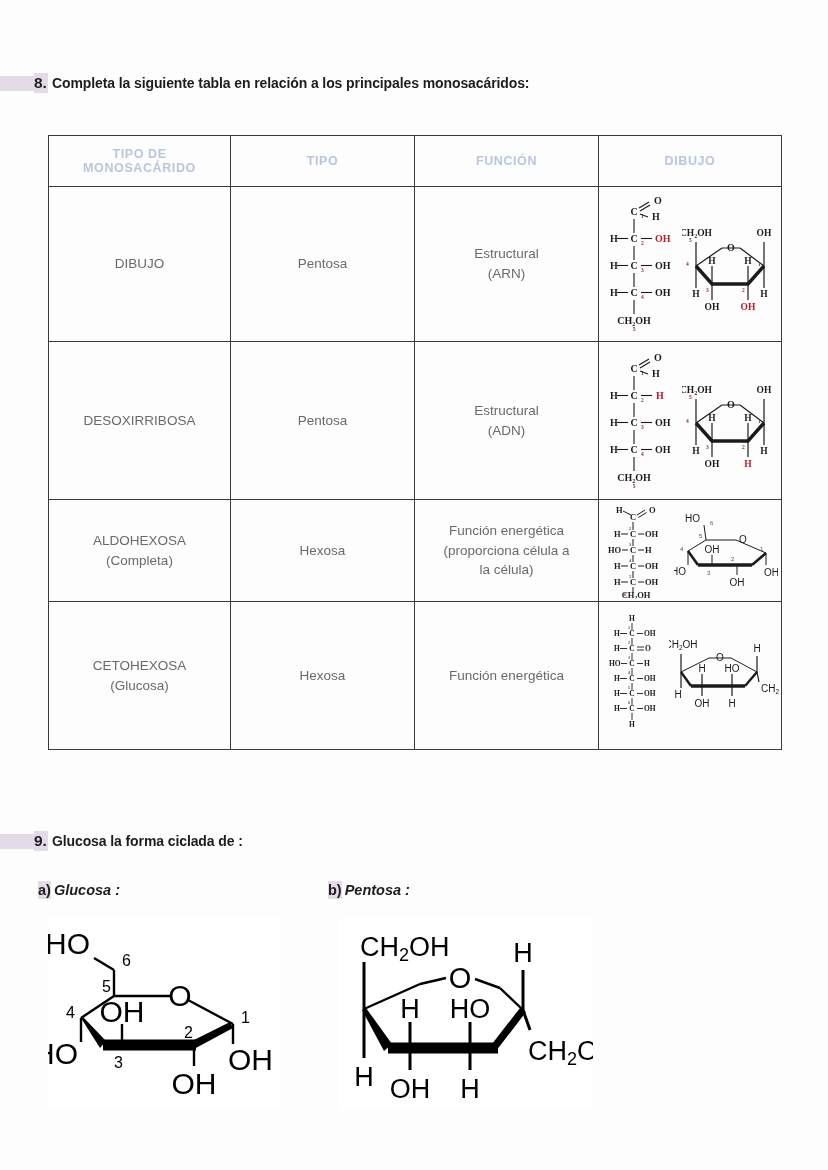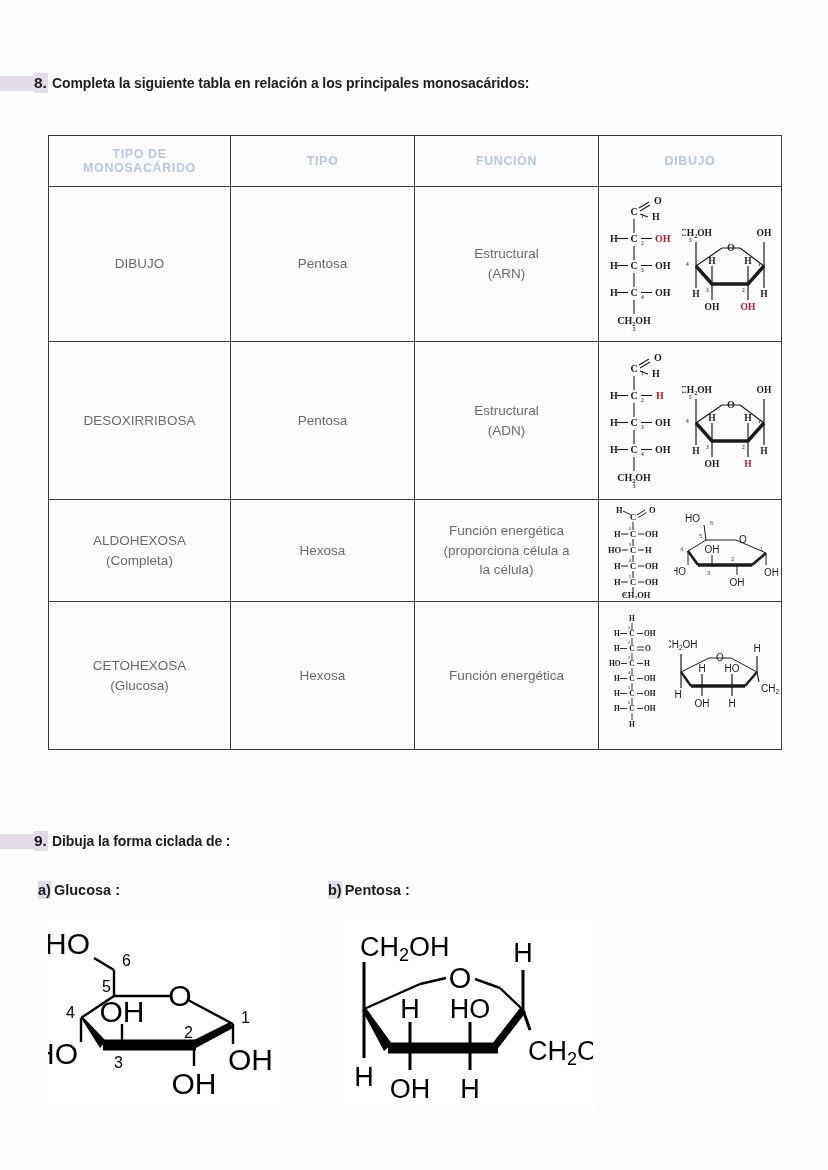--- a/index.html
+++ b/index.html
@@ -61,21 +61,21 @@
 
   
   .bigwrap{position:absolute;}
   .bigwrap svg{display:block;}
 
   .abmark{
     background:#e4dbe8;
     font-weight:bold;font-size:14.5px;color:#1d1d1d;
     padding:1px 0;
   }
-  .ablabel{font-weight:bold;font-size:14.5px;color:#1d1d1d;margin-left:3px;}
+  .ablabel{font-weight:bold;font-size:14.5px;color:#1d1d1d;margin-left:3px;font-style:italic;}
 </style>
 </head>
 <body>
 
 <div class="page">
 
   <div class="qrow" style="left:0;top:73px;">
     <span class="hl-bar" style="width:34px;"></span>
     <span class="qnum">8.</span>
     <span class="qtext">Completa la siguiente tabla en relación a los principales monosacáridos:</span>
@@ -456,21 +456,21 @@
             </svg>
           </div>
         </td>
       </tr>
     </tbody>
   </table>
 
   <div class="qrow" style="left:0;top:831px;">
     <span class="hl-bar" style="width:34px;"></span>
     <span class="qnum">9.</span>
-    <span class="qtext">Dibuja la forma ciclada de :</span>
+    <span class="qtext">Glucosa la forma ciclada de :</span>
   </div>
 
   <div class="qrow" style="left:38px;top:881px;">
     <span class="abmark">a)</span>
     <span class="ablabel">Glucosa :</span>
   </div>
 
   <div class="qrow" style="left:328px;top:881px;">
     <span class="abmark">b)</span>
     <span class="ablabel">Pentosa :</span>

